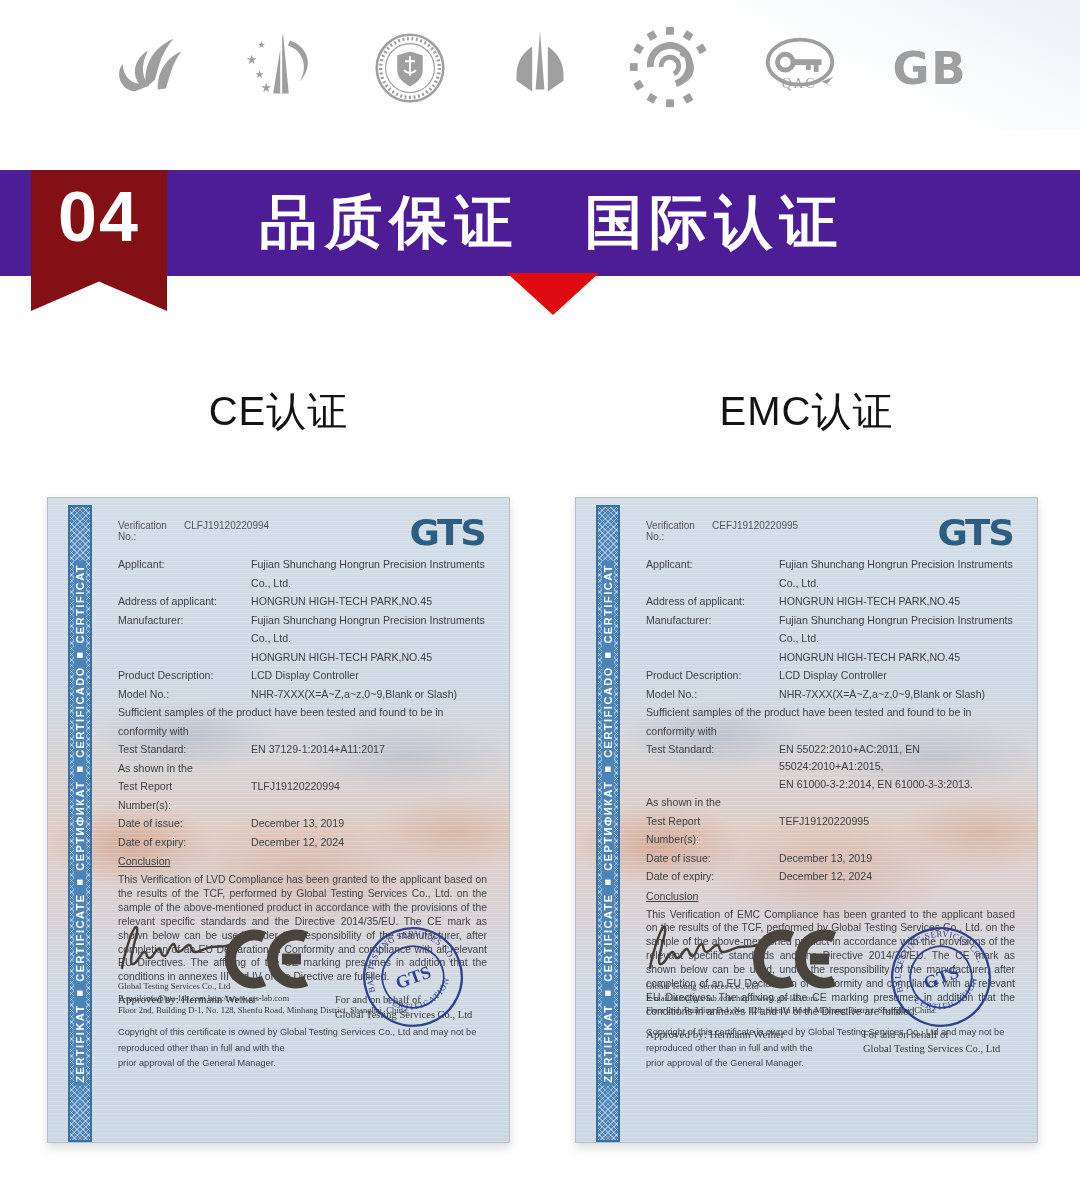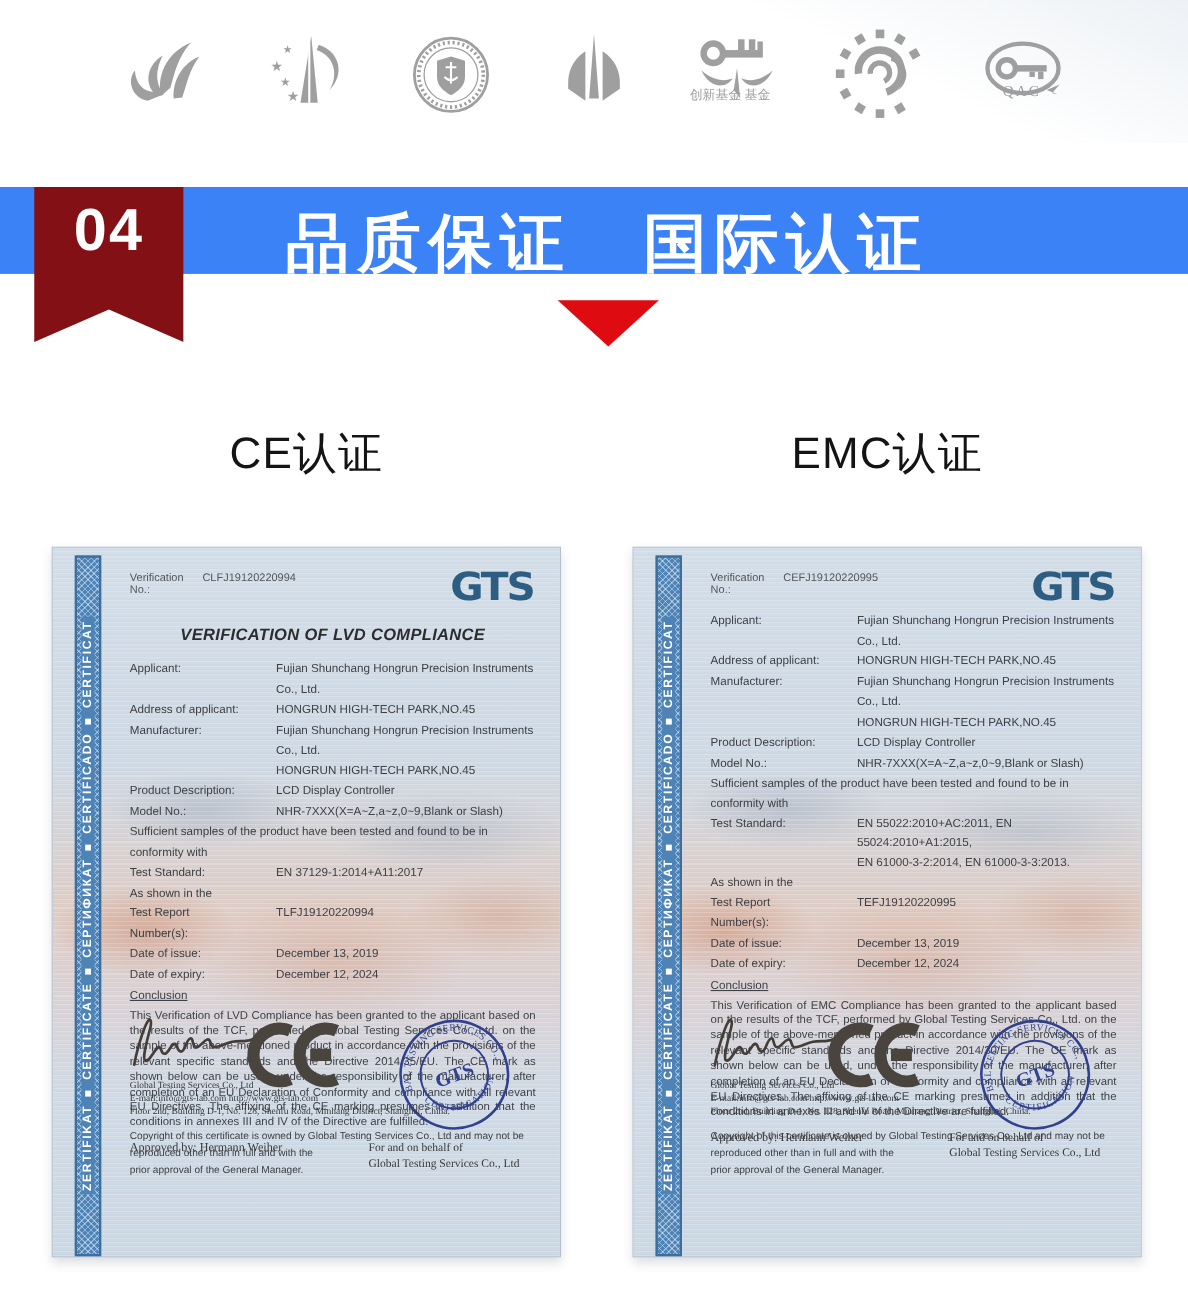--- a/index.html
+++ b/index.html
@@ -12,32 +12,32 @@
 
   
   .logos { position:absolute; top:14px; left:0; width:100%;
            display:flex; justify-content:center; gap:34px; }
   .logo { width:96px; height:110px; display:flex; align-items:center; justify-content:center; }
   .logo svg { width:92px; height:92px; }
   .gray { fill:#9f9fa0; }
   .gray-stroke { stroke:#9f9fa0; fill:none; }
 
   
-  .banner-bar { position:absolute; top:170px; left:0; width:1080px; height:79px;
-                background:#3b82f6;padding-left:34px; }
+  .banner-bar { position:absolute; top:170px; left:0; width:1080px; height:106px;
+                background:#4c1d95;padding-left:34px; }
   .banner-title { position:absolute; top:0; left:0; width:100%; height:103px;
                   line-height:103px; text-align:center; text-indent:24px;
                   color:#ffffff; font-size:58px; font-weight:900; letter-spacing:7px; }
   .banner-arrow { position:absolute; top:273px; left:507px; width:0; height:0;
                   border-left:46px solid transparent; border-right:46px solid transparent;
                   border-top:42px solid #de0b10; }
   .banner-ribbon { position:absolute; top:170px; left:31px; width:136px; height:141px;
                    background:#821014; z-index:2; text-align:center;
                    clip-path:polygon(0 0,100% 0,100% 100%,50% 79%,0 100%); }
-  .banner-number { color:#ffffff; font-size:54px; font-weight:bold; line-height:1;
+  .banner-number { color:#ffffff; font-size:70px; font-weight:bold; line-height:1;
                    margin-top:12px; letter-spacing:2px; }
 
   
   .cert-heading { position:absolute; top:384px; width:463px; text-align:center;
                   font-size:40px; font-weight:500; color:#141414; letter-spacing:1px; }
   .cert-heading.left  { left:47px; }
   .cert-heading.right { left:575px; }
 
   
   .cert { position:absolute; top:497px; width:463px; height:646px;
@@ -137,34 +137,20 @@
   <div class="logo">
     <svg viewBox="0 0 94 94">
       <polygon class="gray" points="47,8 51.5,68 42.5,68"></polygon>
       <path class="gray" d="M39 24 C27 32 23 43 23 53 L23 59 L39 70 Z"></path>
       <path class="gray" d="M55 24 C67 32 71 43 71 53 L71 59 L55 70 Z"></path>
       <rect x="44" y="20" width="6" height="52" fill="#fff" opacity="0"></rect>
     </svg>
   </div>
   <div class="logo">
     <svg viewBox="0 0 94 94">
-      <circle cx="25" cy="26" r="9" class="gray-stroke" stroke-width="6"></circle>
-      <rect class="gray" x="33" y="23" width="38" height="7"></rect>
-      <rect class="gray" x="48" y="13" width="6" height="10"></rect>
-      <rect class="gray" x="58" y="13" width="6" height="10"></rect>
-      <rect class="gray" x="66" y="15" width="5" height="8"></rect>
-      <path class="gray" d="M14 42 C24 51 36 53 43 49 C37 60 21 58 14 42 Z"></path>
-      <path class="gray" d="M80 42 C70 51 58 53 51 49 C57 60 73 58 80 42 Z"></path>
-      <polygon class="gray" points="47,40 50,68 44,60"></polygon>
-      <text x="27" y="68" font-size="12" class="gray" text-anchor="middle">创新基金</text>
-      <text x="66" y="68" font-size="12" class="gray" text-anchor="middle">基金</text>
-    </svg>
-  </div>
-  <div class="logo">
-    <svg viewBox="0 0 94 94">
       <g class="gray">
         <rect x="43" y="4" width="8" height="8" transform="rotate(0 47 45)"></rect>
         <rect x="43" y="4" width="8" height="8" transform="rotate(30 47 45)"></rect>
         <rect x="43" y="4" width="8" height="8" transform="rotate(60 47 45)"></rect>
         <rect x="43" y="4" width="8" height="8" transform="rotate(150 47 45)"></rect>
         <rect x="43" y="4" width="8" height="8" transform="rotate(180 47 45)"></rect>
         <rect x="43" y="4" width="8" height="8" transform="rotate(210 47 45)"></rect>
         <rect x="43" y="4" width="8" height="8" transform="rotate(240 47 45)"></rect>
         <rect x="43" y="4" width="8" height="8" transform="rotate(270 47 45)"></rect>
         <rect x="43" y="4" width="8" height="8" transform="rotate(300 47 45)"></rect>
@@ -179,20 +165,25 @@
     <svg viewBox="0 0 94 94">
       <ellipse cx="47" cy="40" rx="33" ry="23" class="gray-stroke" stroke-width="4"></ellipse>
       <circle cx="32" cy="40" r="8" class="gray-stroke" stroke-width="5"></circle>
       <rect class="gray" x="40" y="37" width="29" height="6"></rect>
       <rect class="gray" x="61" y="43" width="5" height="7"></rect>
       <rect class="gray" x="53" y="43" width="5" height="5"></rect>
       <polygon class="gray" points="69,60 81,55 74,63 79,64"></polygon>
       <text x="46" y="66" font-size="14" letter-spacing="2" text-anchor="middle" class="gray" font-family="Liberation Serif, serif">QAC</text>
     </svg>
   </div>
+  <div class="logo">
+    <svg viewBox="0 0 94 94">
+      <text x="47" y="62" font-size="46" font-weight="bold" letter-spacing="2" text-anchor="middle" class="gray" font-family="DejaVu Sans, sans-serif">GB</text>
+    </svg>
+  </div>
 </div>
 
 <div class="banner-bar">
   <div class="banner-title">品质保证　国际认证</div>
 </div>
 <div class="banner-arrow"></div>
 <div class="banner-ribbon">
   <div class="banner-number">04</div>
 </div>
 
@@ -202,21 +193,20 @@
 <div class="cert left">
   <div class="cert-ribbon">
     <span>ZERTIFIKAT ■ CERTIFICATE ■ СЕРТИФИКАТ ■ CERTIFICADO ■ CERTIFICAT</span>
   </div>
   <div class="cert-content">
     <div class="vrow">
       <span class="lbl">Verification No.:</span>
       <span>CLFJ19120220994</span>
     </div>
     <div class="gts-logo">GTS</div>
-    <div class="cert-title">VERIFICATION OF LVD COMPLIANCE</div>
     <div class="fields">
       <div class="frow">
           <span class="lbl">Applicant:</span>
           <span class="val">Fujian Shunchang Hongrun Precision Instruments Co., Ltd.</span>
         </div>
       <div class="frow">
           <span class="lbl">Address of applicant:</span>
           <span class="val">HONGRUN HIGH-TECH PARK,NO.45</span>
         </div>
       <div class="frow">

